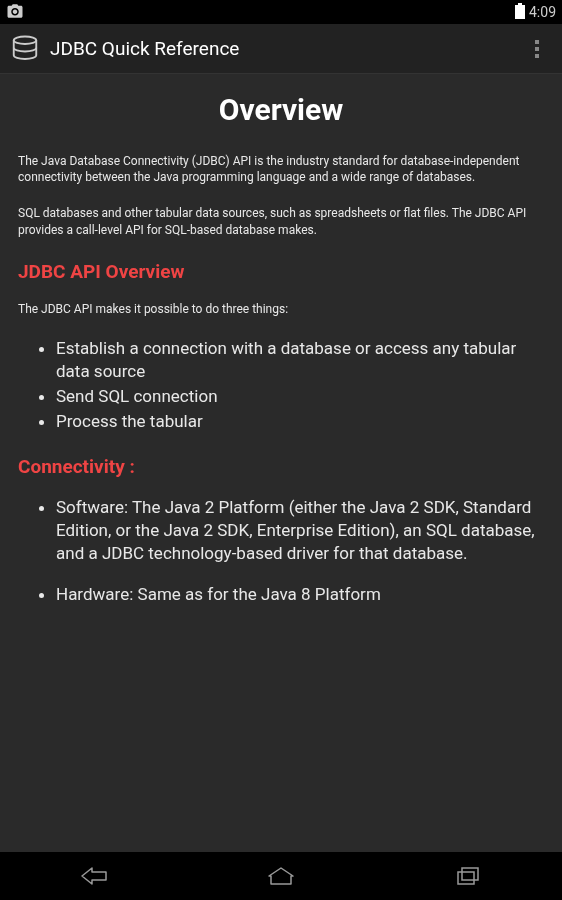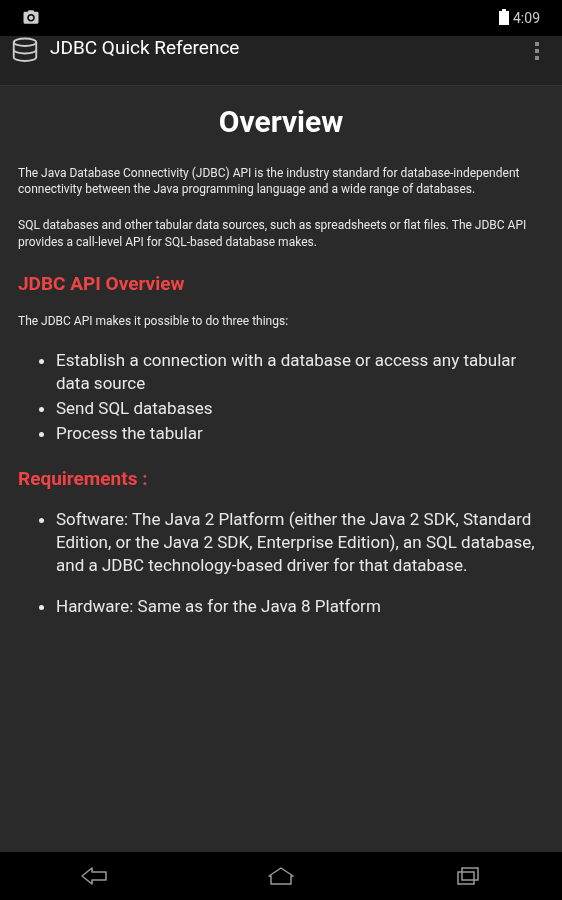--- a/index.html
+++ b/index.html
@@ -9,26 +9,26 @@
     }
     body {
       width: 562px;
       height: 900px;
       background: #000;
       font-family: Roboto, Arial, sans-serif;
       overflow: hidden;
       position: relative;
     }
     .status-bar {
-      height: 36px;
+      height: 24px;
       background: #000;
       display: flex;
       align-items: center;
       justify-content: space-between;
-      padding: 0 22px;
+      padding: 0 6px;
       color: #ccc;
       font-size: 14px;
     }
     .status-left {
       display: flex;
       align-items: center;
     }
     .status-right {
       display: flex;
       align-items: center;
@@ -51,20 +51,21 @@
       top: -2px;
       left: 3px;
       width: 4px;
       height: 2px;
       background: #fff;
     }
     .action-bar {
       height: 50px;
       background: #222;
       display: flex;
+      align-items: center;
       padding: 0 10px;
       border-bottom: 1px solid #333;
     }
     .db-icon {
       width: 30px;
       height: 30px;
       margin-right: 10px;
     }
     .db-icon svg {
       width: 100%;
@@ -188,24 +189,24 @@
 </div>
 
 <div class="content">
   <h1>Overview</h1>
   <p>The Java Database Connectivity (JDBC) API is the industry standard for database-independent connectivity between the Java programming language and a wide range of databases.</p>
   <p>SQL databases and other tabular data sources, such as spreadsheets or flat files. The JDBC API provides a call-level API for SQL-based database makes.</p>
   <h2>JDBC API Overview</h2>
   <p>The JDBC API makes it possible to do three things:</p>
   <ul>
     <li>Establish a connection with a database or access any tabular data source</li>
-    <li>Send SQL databases</li>
+    <li>Send SQL connection</li>
     <li>Process the tabular</li>
   </ul>
-  <h2>Requirements :</h2>
+  <h2>Connectivity :</h2>
   <ul class="spaced">
     <li>Software: The Java 2 Platform (either the Java 2 SDK, Standard Edition, or the Java 2 SDK, Enterprise Edition), an SQL database, and a JDBC technology-based driver for that database.</li>
     <li>Hardware: Same as for the Java 8 Platform</li>
   </ul>
 </div>
 
 <div class="nav-bar">
   <div class="nav-btn">
     <svg width="28" height="20" viewBox="0 0 28 20">
       <path d="M2 10 L12 2 L12 6 L26 6 L26 14 L12 14 L12 18 Z" fill="none" stroke="#999" stroke-width="1.5" stroke-linejoin="round"></path>

